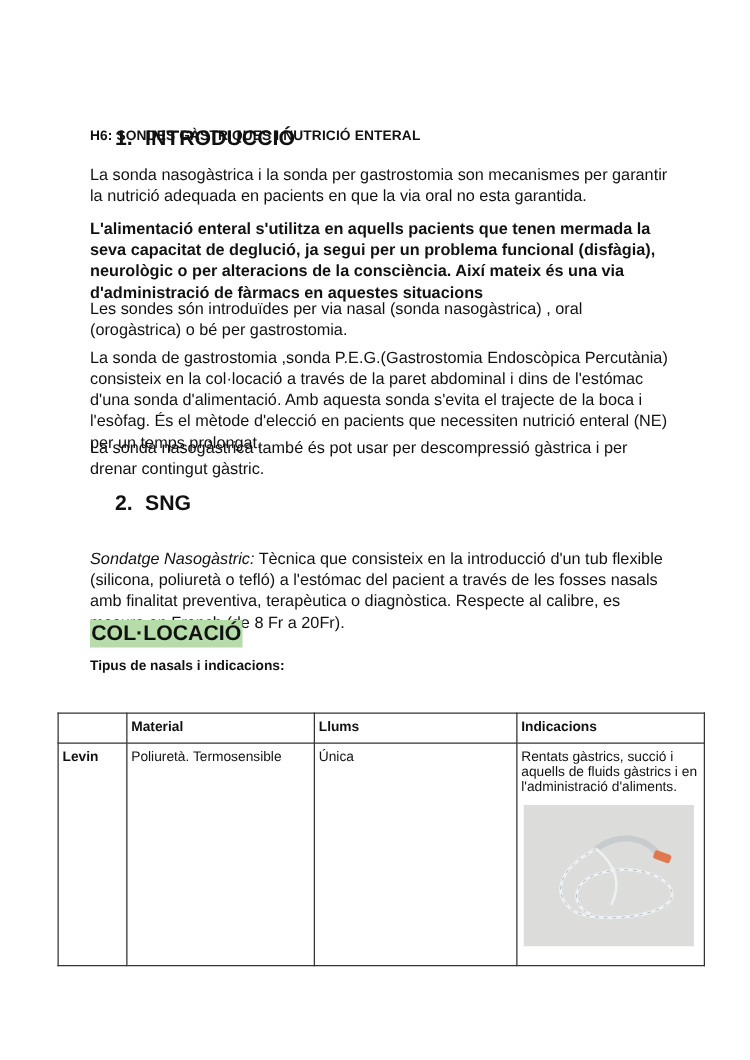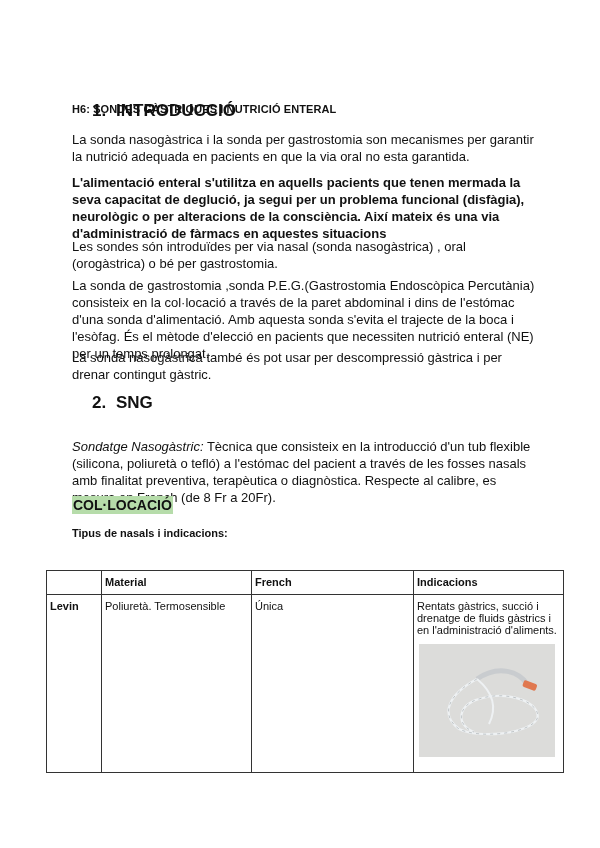--- a/index.html
+++ b/index.html
@@ -5,21 +5,21 @@
   html, body { margin: 0; padding: 0; background: #ffffff; }
   body { width: 600px; height: 848px; position: relative; overflow: hidden;
          font-family: "Liberation Sans", sans-serif; color: #111; }
   .page { position: absolute; left: 0; top: 0; width: 600px; height: 848px; }
   .abs { position: absolute; }
   .title { left: 72px; top: 71px; font-size: 11px; font-weight: bold; letter-spacing: 0.1px; margin-top: 32px; }
   .h2 { font-size: 17px; font-weight: bold; }
   .h2 .num { display: inline-block; width: 24px; }
   .p { left: 72px; width: 465px; font-size: 13px; line-height: 17px; }
   .p i { font-style: italic; }
-  .hl { left: 72px; top: 496px; font-size: 14px; font-weight: bold; background: #b6dcaa; padding: 1px 1px; }
+  .hl { left: 72px; top: 496px; font-size: 17px; font-weight: bold; background: #b6dcaa; padding: 1px 1px; }
   .subhead { left: 72px; top: 527px; font-size: 11px; font-weight: bold; }
   table.t { position: absolute; left: 46px; top: 570px; border-collapse: collapse;
             font-size: 11px; }
   table.t td { border: 1.5px solid #333; vertical-align: top; padding: 5px 3px 3px 3px; }
   table.t tr.head td { font-weight: bold; height: 15px; margin-left: 24px; }
   .c0 { width: 48px; }
   .c1 { width: 143px; }
   .c2 { width: 155px; }
   .c3 { width: 143px; }
   .ind-text { line-height: 12px; }
@@ -52,29 +52,29 @@
 
   <div class="abs hl">COL·LOCACIÓ</div>
 
   <div class="abs subhead">Tipus de nasals i indicacions:</div>
 
   <table class="t">
     <tbody>
         <tr class="head">
       <td class="c0"></td>
       <td class="c1">Material</td>
-      <td class="c2">French</td>
+      <td class="c2">Llums</td>
       <td class="c3">Indicacions</td>
     </tr>
     <tr style="height:178px;">
       <td class="c0" style="font-weight:bold;">Levin</td>
       <td class="c1">Poliuretà. Termosensible</td>
       <td class="c2">Única</td>
       <td class="c3">
-        <div class="ind-text">Rentats gàstrics, succió i drenatge de fluids gàstrics i en l'administració d'aliments.</div>
+        <div class="ind-text">Rentats gàstrics, succió i aquells de fluids gàstrics i en l'administració d'aliments.</div>
         <div class="photo">
           <svg width="136" height="113" viewBox="0 0 136 113">
             <rect width="136" height="113" fill="#dcdcda"></rect>
             <path d="M58 35 C 80 20, 100 28, 108 40" stroke="#c9cccf" stroke-width="5" fill="none"></path>
             <path d="M58 35 C 30 50, 20 70, 40 85 C 60 95, 110 90, 118 75 C 124 60, 90 45, 60 55 C 40 60, 35 80, 55 88" stroke="#eef1f3" stroke-width="2.2" fill="none"></path>
             <path d="M58 35 C 30 50, 20 70, 40 85 C 60 95, 110 90, 118 75 C 124 60, 90 45, 60 55 C 40 60, 35 80, 55 88" stroke="#9ea4a8" stroke-width="0.6" fill="none" stroke-dasharray="3 4"></path>
             <path d="M58 35 C 70 45, 80 60, 70 80" stroke="#eef1f3" stroke-width="2" fill="none"></path>
             <rect x="104" y="38" width="14" height="7" rx="2" fill="#e0784f" transform="rotate(20 111 41)"></rect>
           </svg>
         </div>

